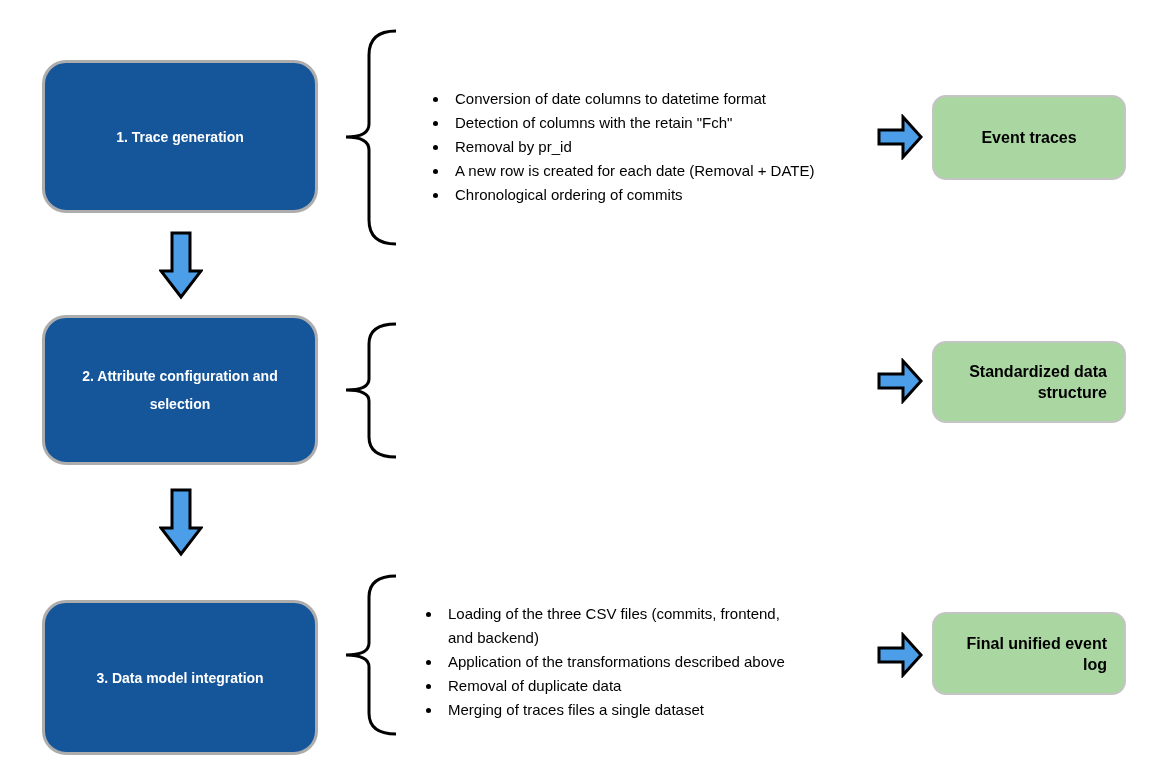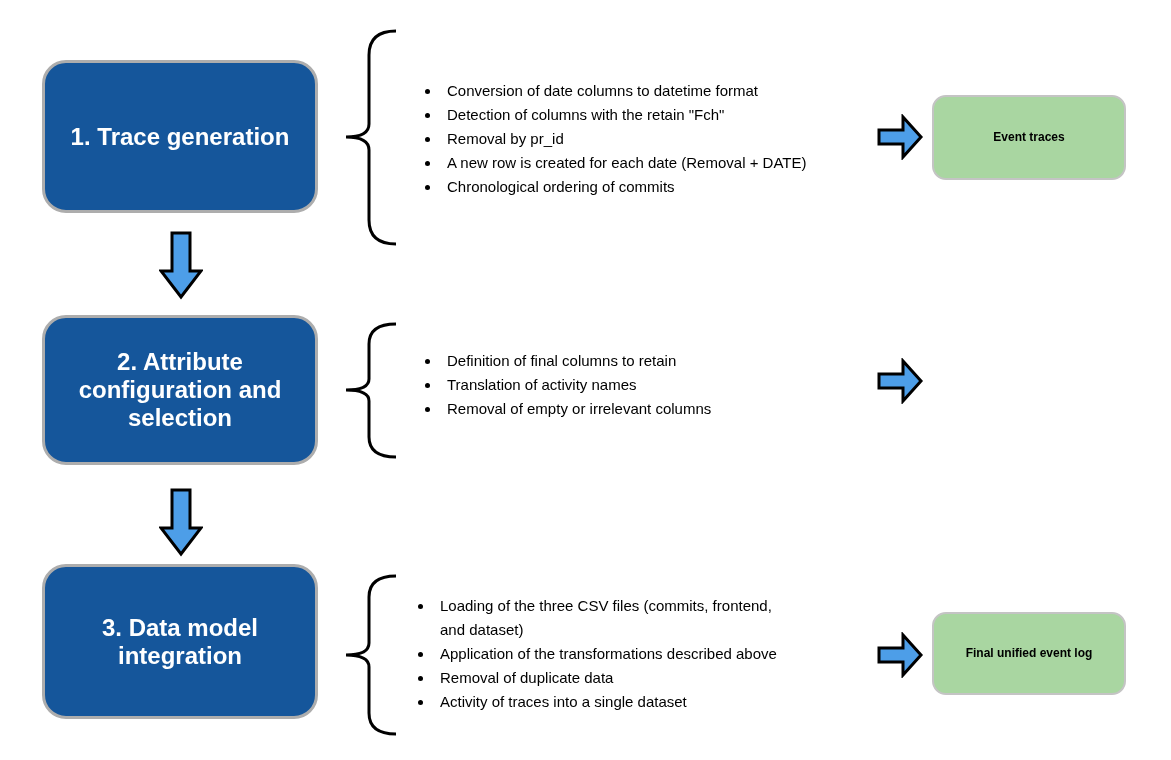--- a/index.html
+++ b/index.html
@@ -12,48 +12,48 @@
     overflow: hidden;
   }
   .abs { position: absolute; }
 
   .stage-box {
     background: var(--stage-box, #15569B);
     border: 3px solid var(--box-border, #ADADAD);
     border-radius: 24px;
     color: var(--stage-text, #ffffff);
     font-weight: bold;
-    font-size: 24px;
+    font-size: 14px;
     line-height: 28px;
     display: flex;
     align-items: center;
     justify-content: center;
     text-align: center;
     box-sizing: border-box;
     padding: 0 14px;
   }
 
   .output-box {
     background: var(--output-box, #A9D6A1);
     border: 2.5px solid var(--output-border, #C4C4C4);
     border-radius: 14px;
     color: var(--output-text, #000000);
     font-weight: bold;
-    font-size: 12px;
+    font-size: 16px;
     line-height: 21px;
     display: flex;
     align-items: center;
     justify-content: center;
-    text-align: center;
+    text-align: right;
     box-sizing: border-box;
     padding: 0 17px;
   }
 
   ul.steps {
-    margin: 0;
+    margin: 8px;
     padding: 0 0 0 26px;
     list-style: disc;
     font-size: 15px;
     line-height: 24px;
     color: #000;
   }
   ul.steps li {
     padding-left: 6px;
     white-space: pre-line;
   }
@@ -106,49 +106,47 @@
   </svg>
 
   <div class="abs stage-box" style="left:42px; top:315px; width:276px; height:150px;">
     <span>2. Attribute configuration and selection</span>
   </div>
 
   <svg class="abs brace" style="left:343px; top:322px;" width="56" height="137" viewBox="0 0 56 137">
     <path d="M 53 2 Q 26 2 26 22 L 26 57 Q 26 68 3 68 Q 26 68 26 79 L 26 115 Q 26 135 53 135"></path>
   </svg>
 
-  <ul class="abs steps" style="left:415px; top:349px; width:480px;">
-    <li>Definition of final columns to retain</li>
-    <li>Translation of activity names</li>
-    <li>Removal of empty or irrelevant columns</li>
-  </ul>
 
   <svg class="abs arrow" style="left:877px; top:358px;" width="47" height="46" viewBox="0 0 47 46">
     <polygon points="2,16 26,16 26,3 44,23 26,43 26,30 2,30"></polygon>
   </svg>
 
+  <div class="abs output-box" style="left:932px; top:341px; width:194px; height:82px;">
+    <span>Standardized data structure</span>
+  </div>
 
   <svg class="abs arrow" style="left:159px; top:488px;" width="44" height="69" viewBox="0 0 44 69">
     <polygon points="13,2 31,2 31,40 42,40 22,66 2,40 13,40"></polygon>
   </svg>
 
-  <div class="abs stage-box" style="left:42px; top:564px; width:276px; height:155px;">
+  <div class="abs stage-box" style="left:42px; top:600px; width:276px; height:155px;">
     <span>3. Data model integration</span>
   </div>
 
   <svg class="abs brace" style="left:343px; top:574px;" width="56" height="162" viewBox="0 0 56 162">
     <path d="M 53 2 Q 26 2 26 23 L 26 69 Q 26 81 3 81 Q 26 81 26 93 L 26 139 Q 26 160 53 160"></path>
   </svg>
 
   <ul class="abs steps" style="left:408px; top:594px; width:460px;">
     <li>Loading of the three CSV files (commits, frontend,
-and dataset)</li>
+and backend)</li>
     <li>Application of the transformations described above</li>
     <li>Removal of duplicate data</li>
-    <li>Activity of traces into a single dataset</li>
+    <li>Merging of traces files a single dataset</li>
   </ul>
 
   <svg class="abs arrow" style="left:877px; top:632px;" width="47" height="46" viewBox="0 0 47 46">
     <polygon points="2,16 26,16 26,3 44,23 26,43 26,30 2,30"></polygon>
   </svg>
 
   <div class="abs output-box" style="left:932px; top:612px; width:194px; height:83px;">
     <span>Final unified event log</span>
   </div>
 

